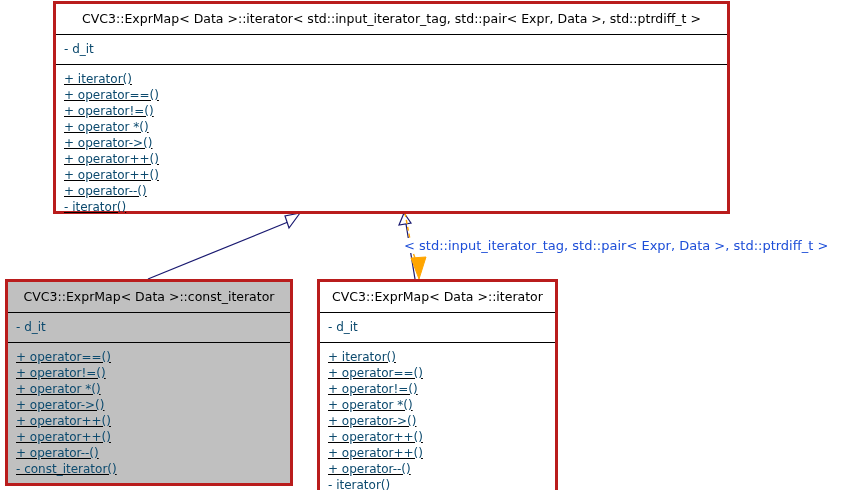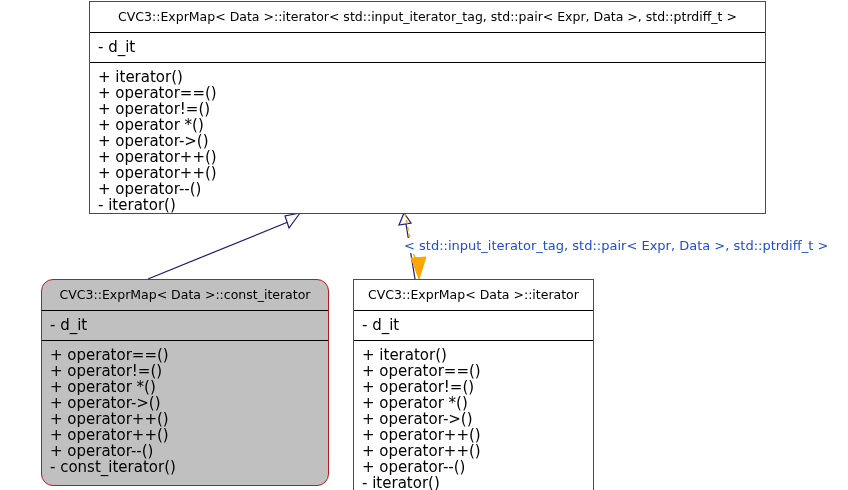--- a/index.html
+++ b/index.html
@@ -16,28 +16,26 @@
   }
   #diagram {
     position: absolute;
     inset: 0;
     width: 848px;
     height: 490px;
   }
   .uml-class {
     position: absolute;
     box-sizing: border-box;
-    border: 1px solid #b91c1c;
+    border: 3px solid #b91c1c;
     background: #ffffff;
     z-index: 3;
-    margin-left: 36px;
   }
   .uml-class.filled {
     background: #c0c0c0;
-    border-radius: 12px;
   }
   .uml-title {
     box-sizing: border-box;
     text-align: center;
     font-size: 12.5px;
     line-height: 14px;
     color: #000000;
     padding: 8px 6px 8px 6px;
     white-space: nowrap;
   }
@@ -47,25 +45,26 @@
     font-size: 0;
     line-height: 0;
   }
   .uml-attrs {
     box-sizing: border-box;
     padding: 6px 8px 7px 8px;
   }
   .uml-ops {
     box-sizing: border-box;
     padding: 6px 8px 6px 8px;
+    text-decoration: underline;
   }
   .uml-member {
-    font-size: 15px;
+    font-size: 12px;
     line-height: 16px;
-    color: #000000;
+    color: #0c4a6e;
     white-space: nowrap;
     text-align: left;
   }
   
   #class-base {
     left: 53px;
     top: 1px;
     width: 677px;
     height: 213px;
   }

